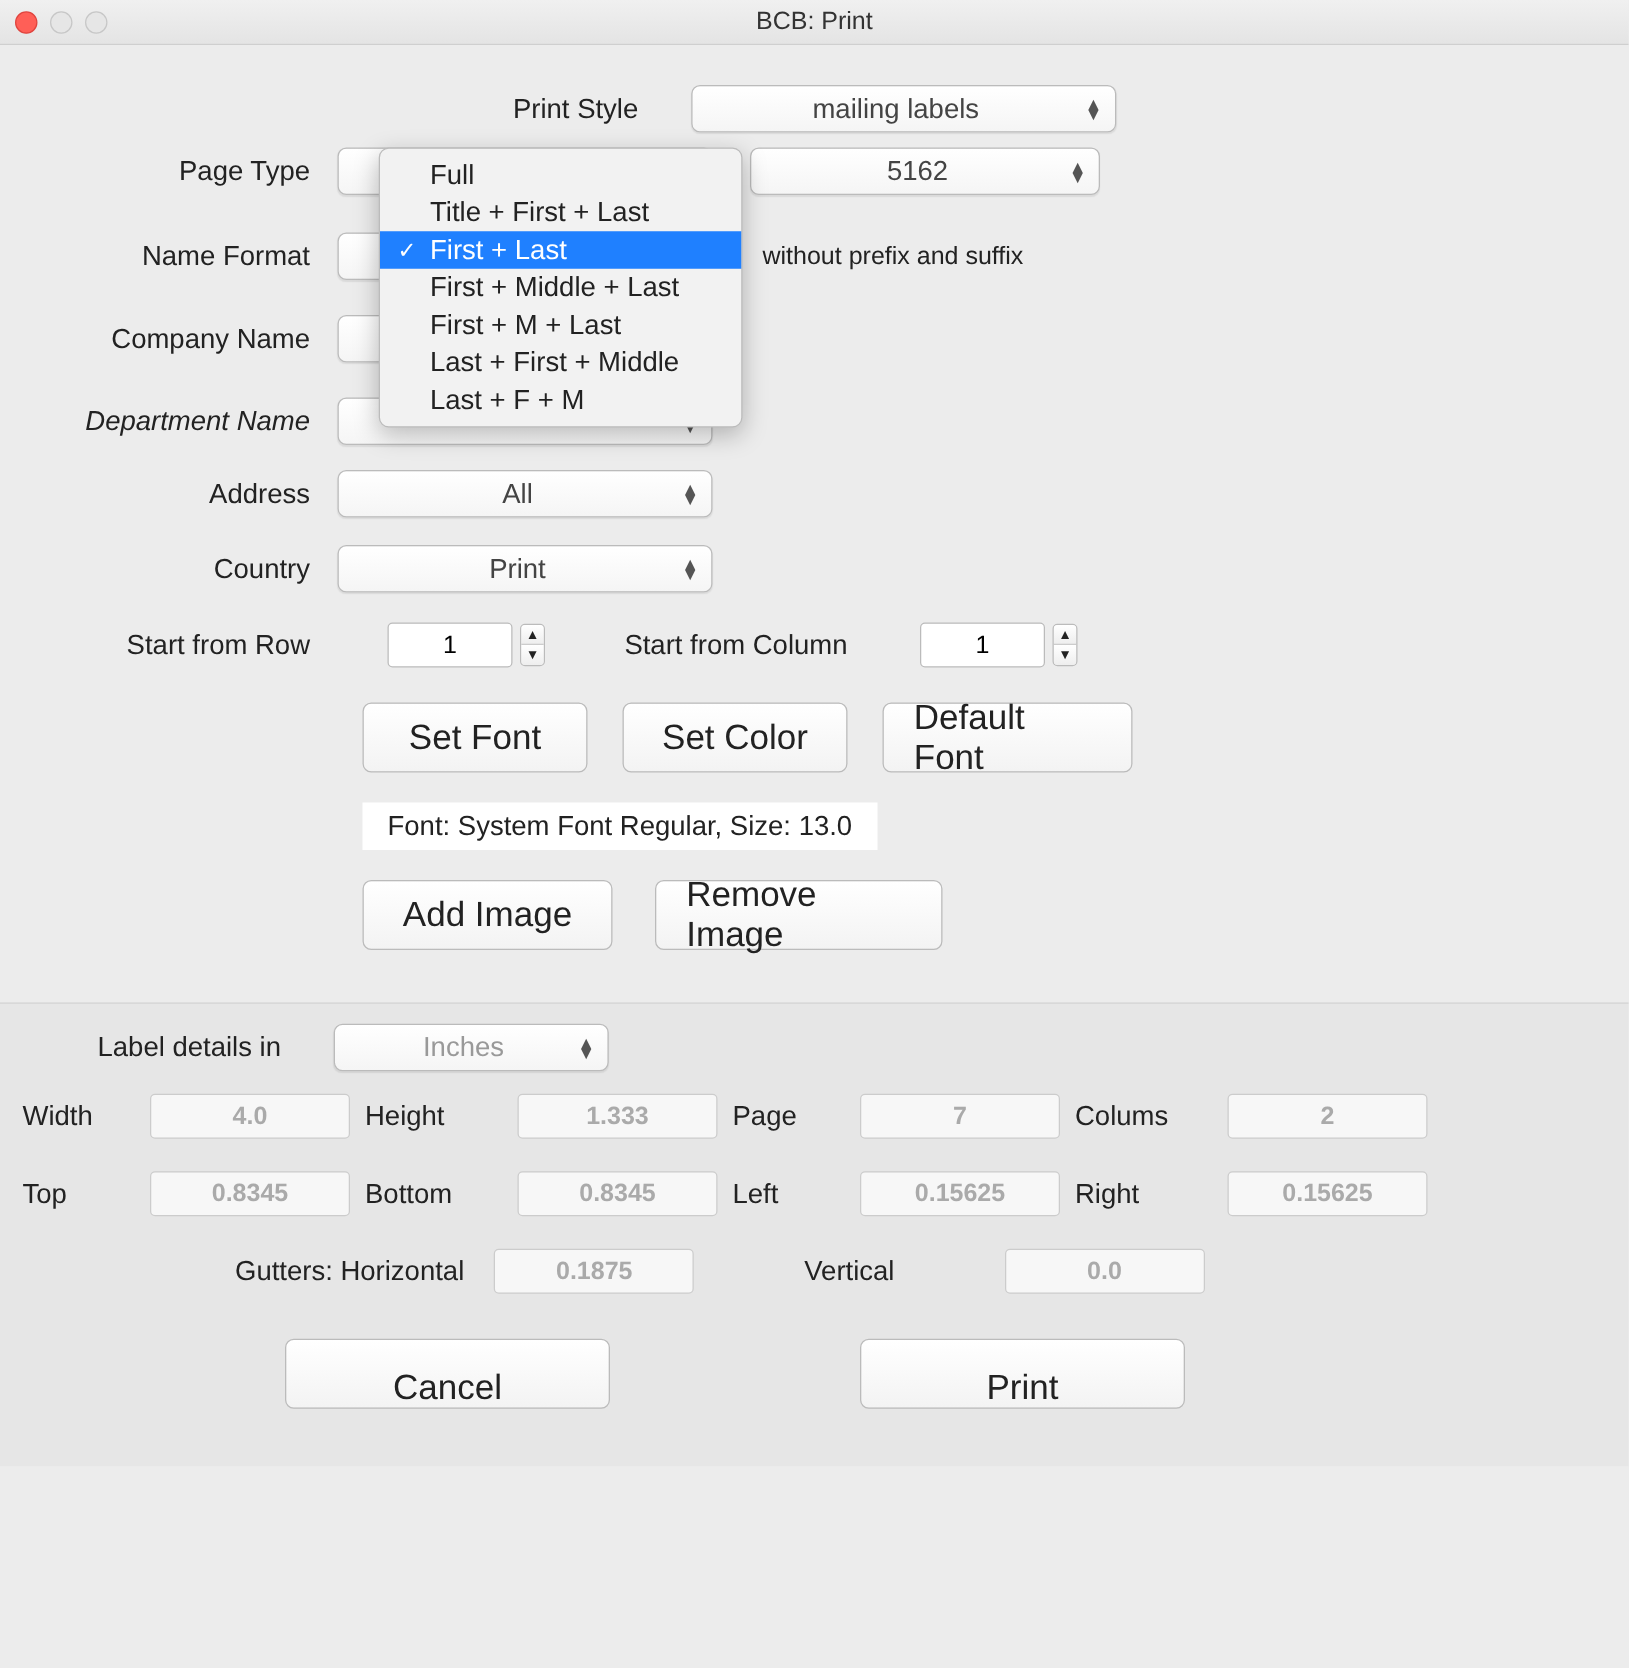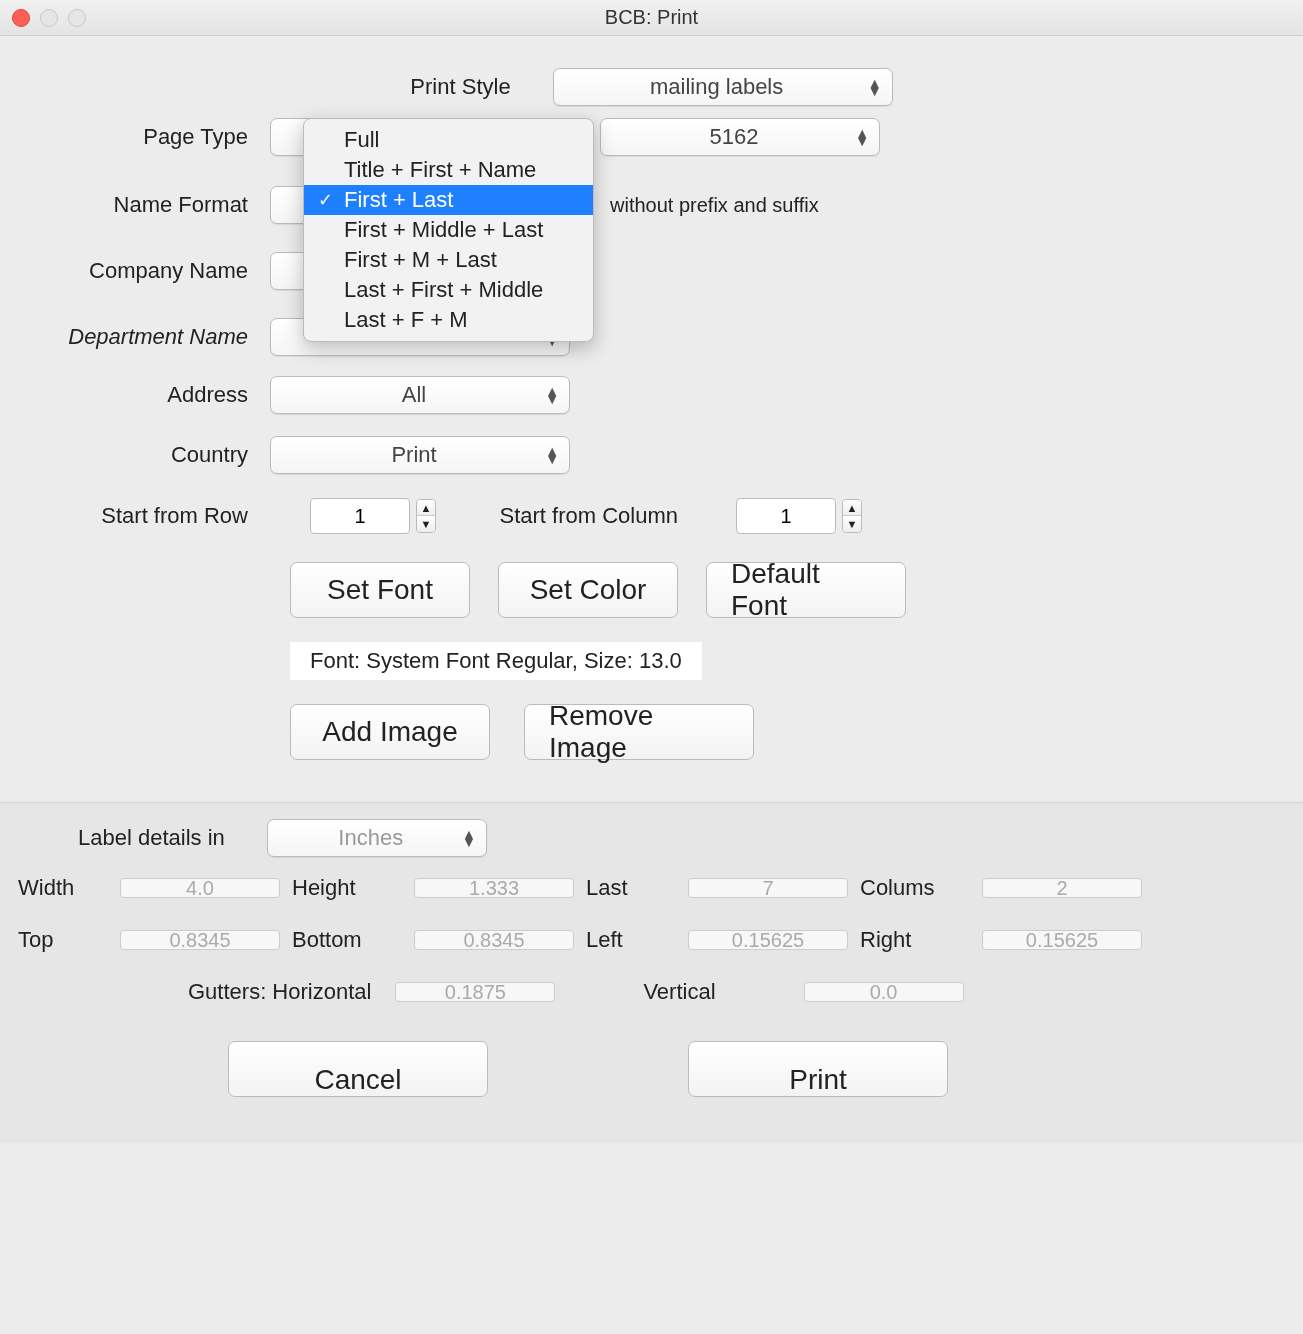--- a/index.html
+++ b/index.html
@@ -154,30 +154,31 @@
   .grid4 {
     display: grid;
     grid-template-columns: 90px 160px 110px 160px 90px 160px 110px 160px;
     column-gap: 12px;
     row-gap: 26px;
     align-items: center;
     margin-top: 18px;
   }
   .grid4 label { color: #222; }
   .rofield {
-    height: 20px;
+    height: 36px;
     border: 1px solid #ccc;
     border-radius: 4px;
     background: #f7f7f7;
     color: #aaa;
     text-align: right;
     font-size: 20px;
     display: flex;
     align-items: center;
     justify-content: center;
+    font-weight: bold;
   }
 
   .gutter-row {
     margin-top: 26px;
     display: flex;
     align-items: center;
     gap: 24px;
     padding-left: 170px;
   }
 
@@ -378,21 +379,21 @@
           <span>▼</span>
         </div>
     </div>
   </div>
 
   <div class="grid4">
     <label>Width</label>
     <div class="rofield">4.0</div>
     <label>Height</label>
     <div class="rofield">1.333</div>
-    <label>Last</label>
+    <label>Page</label>
     <div class="rofield">7</div>
     <label>Colums</label>
     <div class="rofield">2</div>
 
     <label>Top</label>
     <div class="rofield">0.8345</div>
     <label>Bottom</label>
     <div class="rofield">0.8345</div>
     <label>Left</label>
     <div class="rofield">0.15625</div>
@@ -414,19 +415,19 @@
         <span>Cancel</span>
       </div>
     <div class="btn">
         <span>Print</span>
       </div>
   </div>
 </div>
 
 <div class="menu" id="nf-menu">
     <div class="mitem"><span>Full</span></div>
-    <div class="mitem"><span>Title + First + Name</span></div>
+    <div class="mitem"><span>Title + First + Last</span></div>
     <div class="mitem sel"><span class="chk">✓</span><span>First + Last</span></div>
     <div class="mitem"><span>First + Middle + Last</span></div>
     <div class="mitem"><span>First + M + Last</span></div>
     <div class="mitem"><span>Last + First + Middle</span></div>
     <div class="mitem"><span>Last + F + M</span></div>
   </div>
 
 </body></html>

